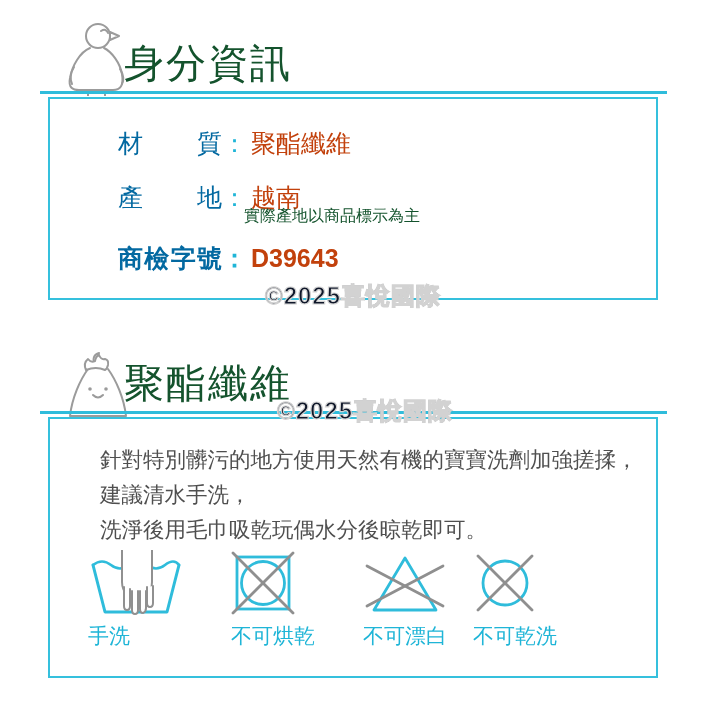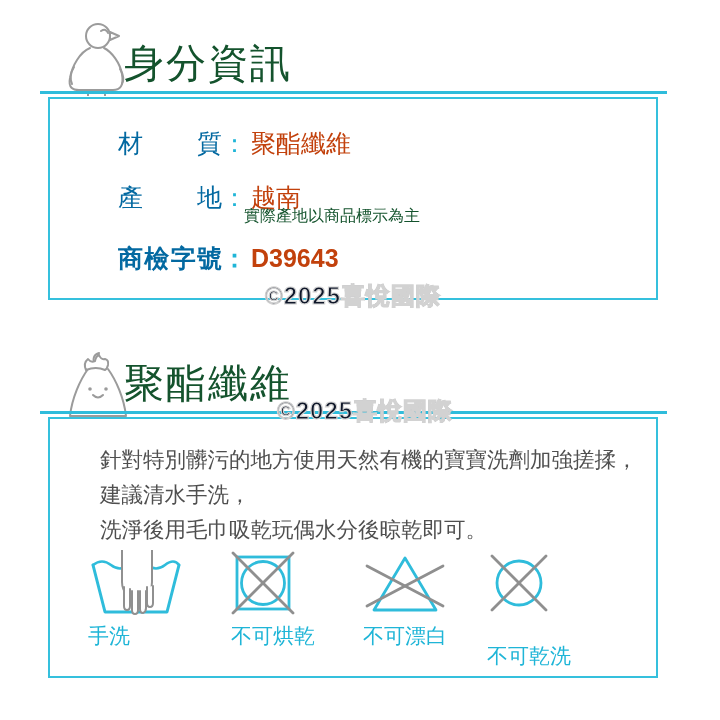--- a/index.html
+++ b/index.html
@@ -149,21 +149,21 @@
         <path d="M42 5 L73 57 L11 57 Z" stroke="#2fbcdb" stroke-width="2.8" stroke-linejoin="round"></path>
         <g stroke="#8f8f8f" stroke-width="2.8" stroke-linecap="round">
           <line x1="4" y1="13" x2="80" y2="53"></line>
           <line x1="80" y1="13" x2="4" y2="53"></line>
         </g>
       </svg>
     </div>
     <div class="care-label">不可漂白</div>
   </div>
 
-  <div class="care-item" style="left:437px;gap:20px;">
+  <div class="care-item" style="left:423px;">
     <div class="care-icon-slot">
       <svg width="64" height="64" viewBox="0 0 64 64" fill="none">
         <circle cx="32" cy="32" r="22" stroke="#2fbcdb" stroke-width="2.8"></circle>
         <g stroke="#8f8f8f" stroke-width="2.8" stroke-linecap="round">
           <line x1="5" y1="5" x2="59" y2="59"></line>
           <line x1="59" y1="5" x2="5" y2="59"></line>
         </g>
       </svg>
     </div>
     <div class="care-label">不可乾洗</div>

